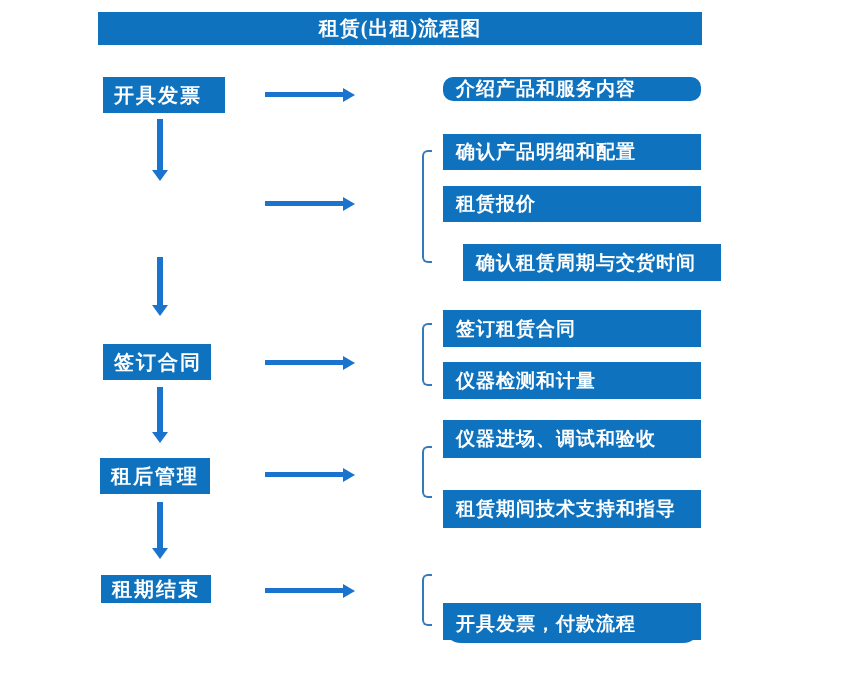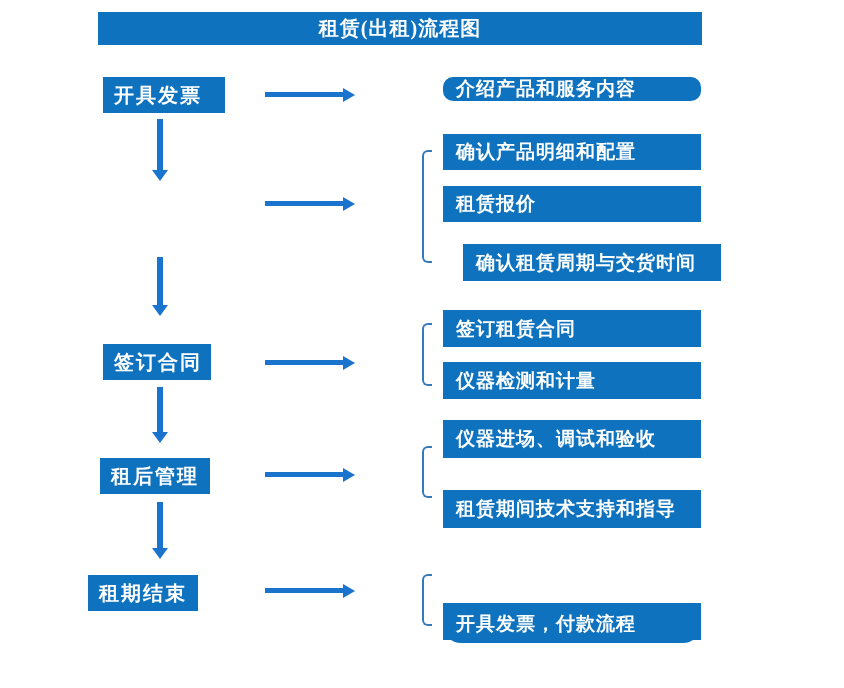--- a/index.html
+++ b/index.html
@@ -95,21 +95,21 @@
 </head>
 <body>
 
 <div class="canvas">
 
   <div class="title-bar">租赁(出租)流程图</div>
 
   <div class="stage-box" style="left:103px; top:77px;  width:122px; height:36px;">开具发票</div>
   <div class="stage-box" style="left:103px; top:344px; width:108px; height:36px;">签订合同</div>
   <div class="stage-box" style="left:100px; top:458px; width:110px; height:36px;">租后管理</div>
-  <div class="stage-box" style="left:88px; top:575px; width:110px; height:36px;">租期结束</div>
+  <div class="stage-box" style="left:101px; top:575px; width:110px; height:28px;">租期结束</div>
 
   <div class="v-arrow" style="top:119px; height:62px;">
     <div class="stem" style="height:51px;"></div>
     <div class="head"></div>
   </div>
   <div class="v-arrow" style="top:257px; height:59px;">
     <div class="stem" style="height:48px;"></div>
     <div class="head"></div>
   </div>
   <div class="v-arrow" style="top:387px; height:56px;">

